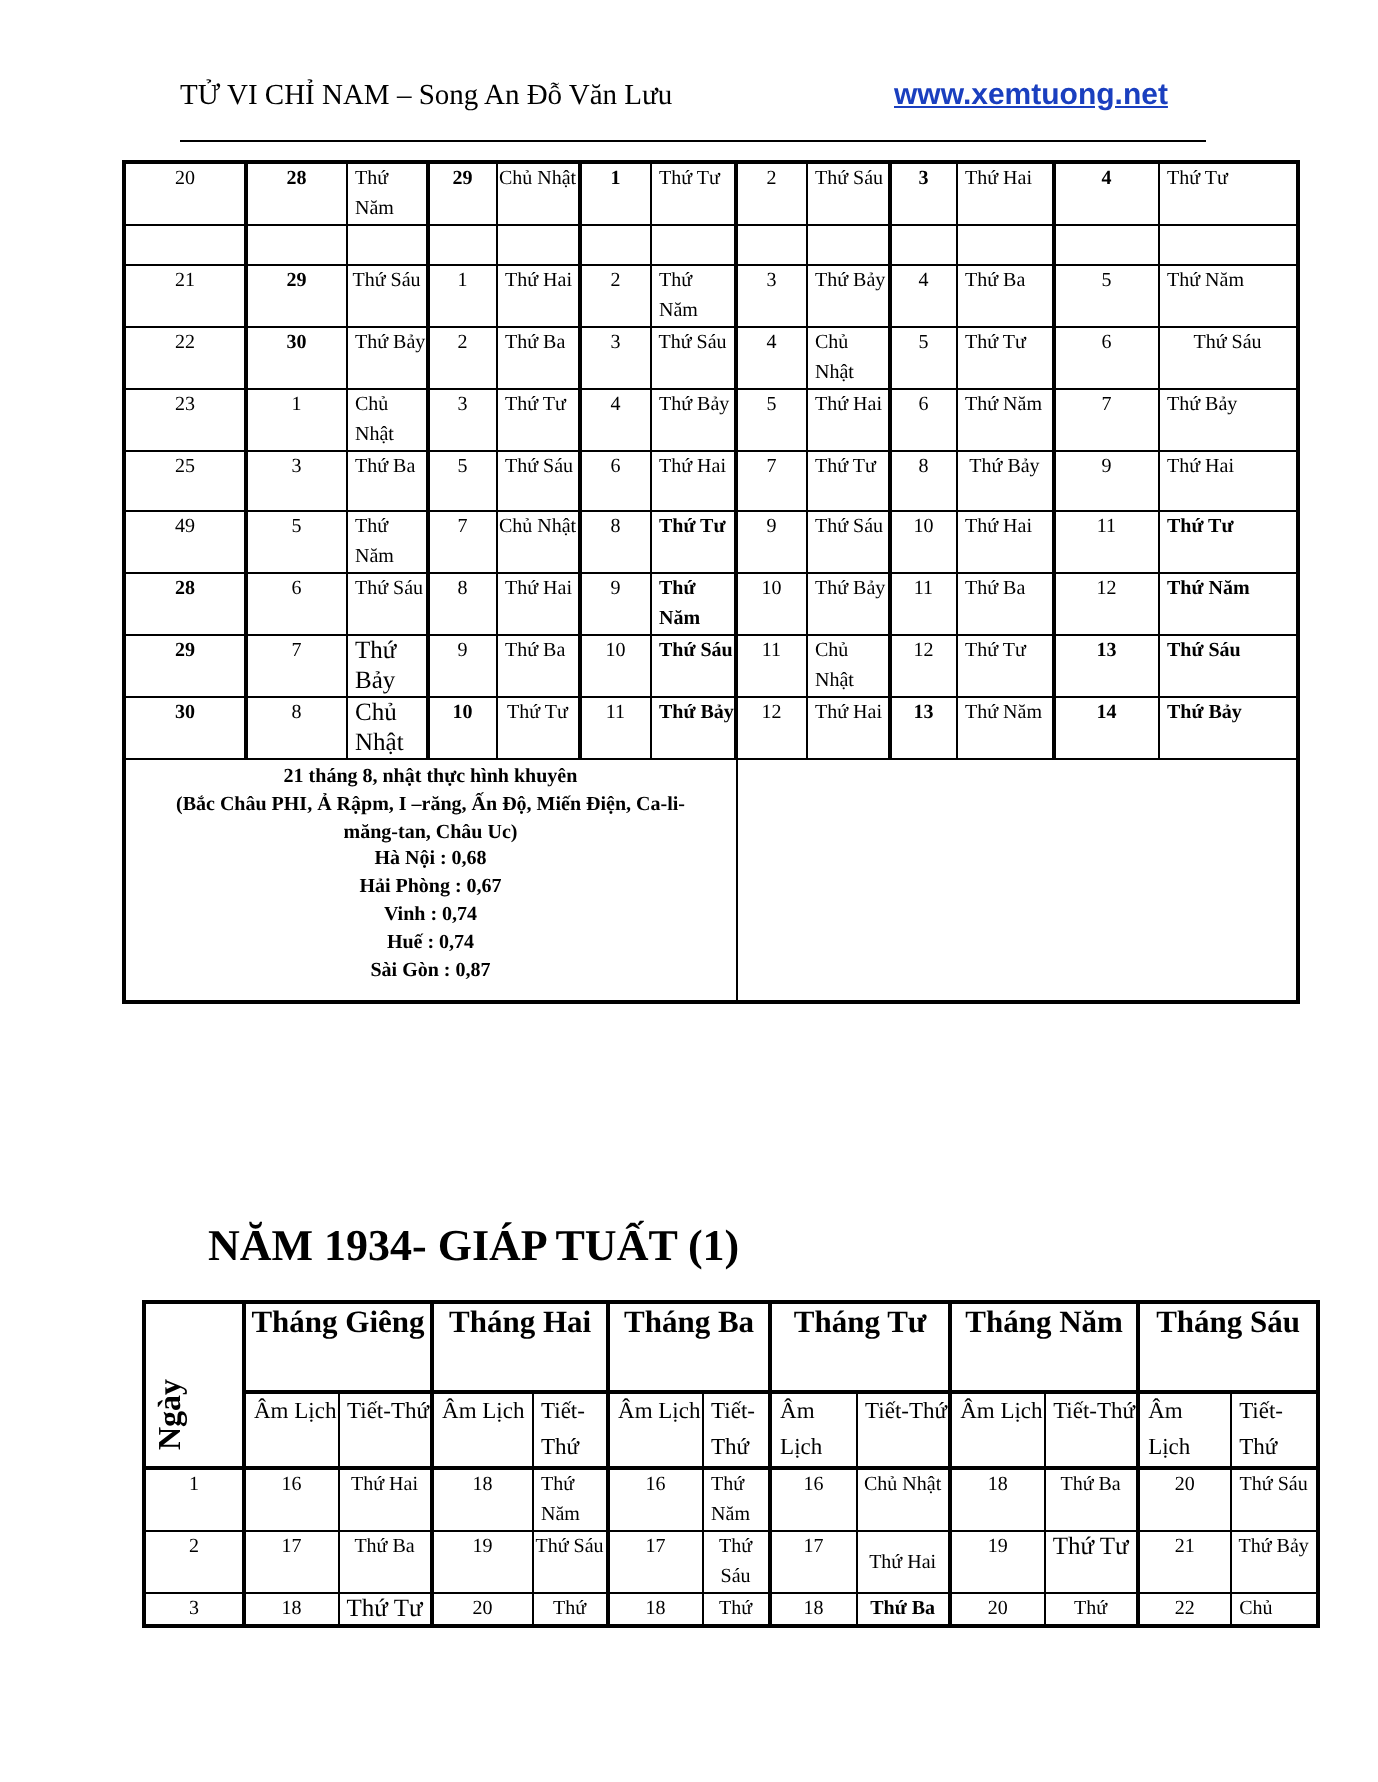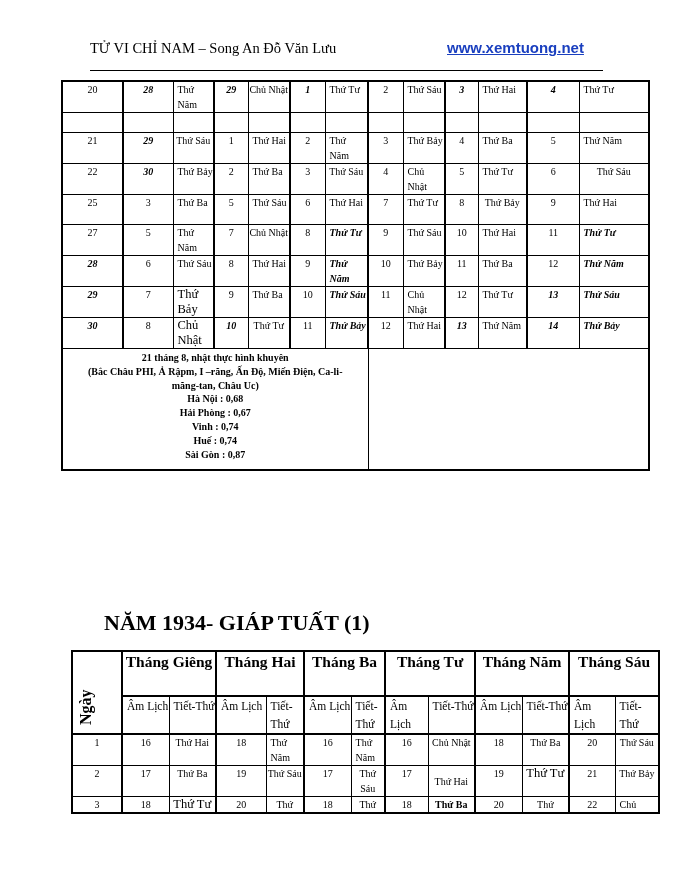--- a/index.html
+++ b/index.html
@@ -12,21 +12,21 @@
 
   table { border-collapse:collapse; position:absolute; table-layout:fixed; }
   td { padding:0; vertical-align:top; font-size:10px; line-height:15px; }
 
   
   #t1 { left:61px; top:80px; width:587px; border:2px solid #000; }
   #t1 td { border:1px solid #000; }
   #t1 td.thick { border-right:2px solid #000; }
   #t1 td.c { text-align:center; }
   #t1 td.l { text-align:left; padding-left:4px; }
-  #t1 td.b { font-weight:bold;font-style:italic; }
+  #t1 td.b { font-weight:bold; }
   #t1 tr.r { height:30px; }
   #t1 tr.blank { height:20px; }
   #t1 tr.note td { height:120px; }
   .note-text { text-align:center; font-weight:bold; font-size:10px; line-height:13.8px; padding-top:2px; }
   .big { font-size:12.5px; }
 
   .section-title { position:absolute; left:104px; top:610px; font-size:22px; font-weight:bold; }
 
   
   #t2 { left:71px; top:650px; width:587px; border:2px solid #000; }
@@ -120,36 +120,51 @@
         <td class="c">3</td>
         <td class="c thick">Thứ Sáu</td>
         <td class="c">4</td>
         <td class="l thick">Chủ Nhật</td>
         <td class="c">5</td>
         <td class="l thick">Thứ Tư</td>
         <td class="c">6</td>
         <td class="c">Thứ Sáu</td>
       </tr>
       <tr class="r">
+        <td class="c thick">23</td>
+        <td class="c">1</td>
+        <td class="l thick">Chủ Nhật</td>
+        <td class="c">3</td>
+        <td class="l thick">Thứ Tư</td>
+        <td class="c">4</td>
+        <td class="l thick">Thứ Bảy</td>
+        <td class="c">5</td>
+        <td class="l thick">Thứ Hai</td>
+        <td class="c">6</td>
+        <td class="l thick">Thứ Năm</td>
+        <td class="c">7</td>
+        <td class="l">Thứ Bảy</td>
+      </tr>
+      <tr class="r">
         <td class="c thick">25</td>
         <td class="c">3</td>
         <td class="l thick">Thứ Ba</td>
         <td class="c">5</td>
         <td class="l thick">Thứ Sáu</td>
         <td class="c">6</td>
         <td class="l thick">Thứ Hai</td>
         <td class="c">7</td>
         <td class="l thick">Thứ Tư</td>
         <td class="c">8</td>
         <td class="c thick">Thứ Bảy</td>
         <td class="c">9</td>
         <td class="l">Thứ Hai</td>
       </tr>
       <tr class="r">
-        <td class="c thick">27</td>
+        <td class="c thick">49</td>
         <td class="c">5</td>
         <td class="l thick">Thứ Năm</td>
         <td class="c">7</td>
         <td class="c thick">Chủ Nhật</td>
         <td class="c">8</td>
         <td class="l b thick">Thứ Tư</td>
         <td class="c">9</td>
         <td class="l thick">Thứ Sáu</td>
         <td class="c">10</td>
         <td class="l thick">Thứ Hai</td>

